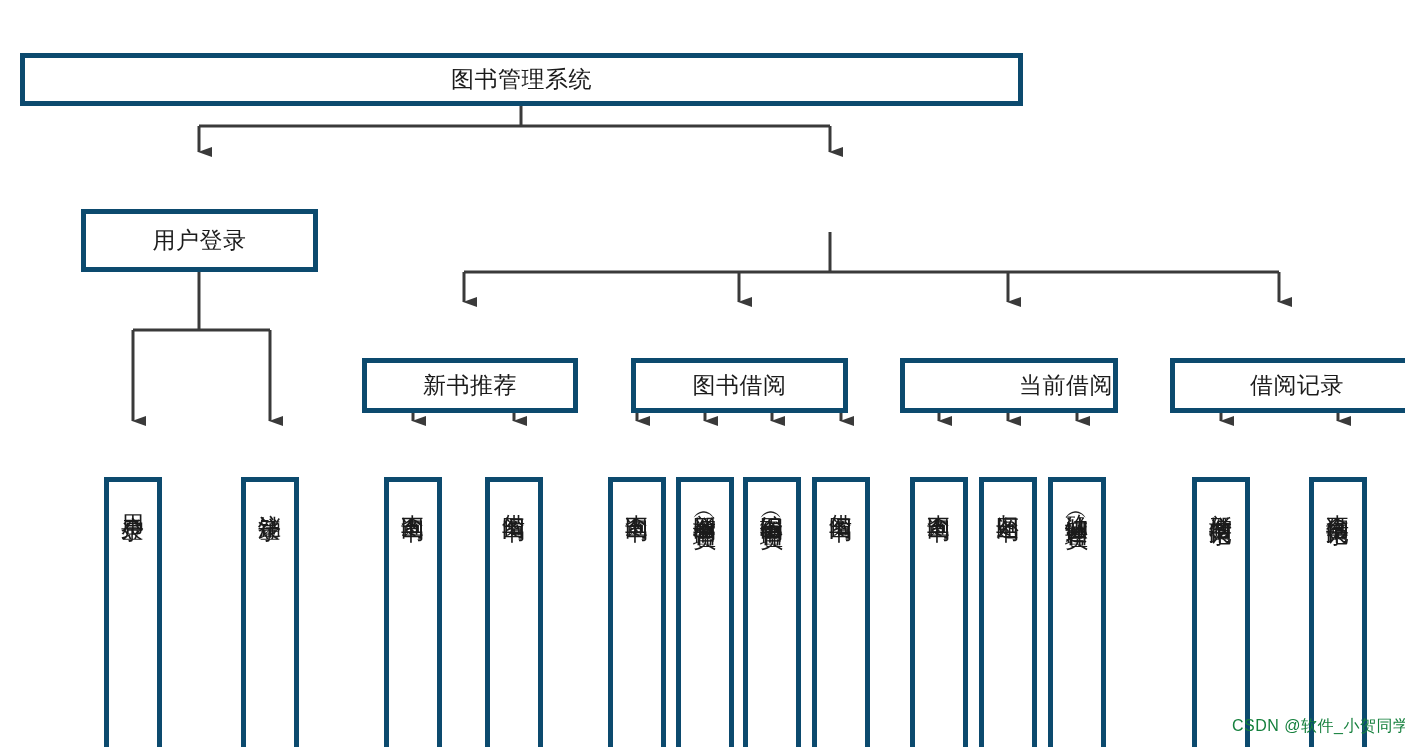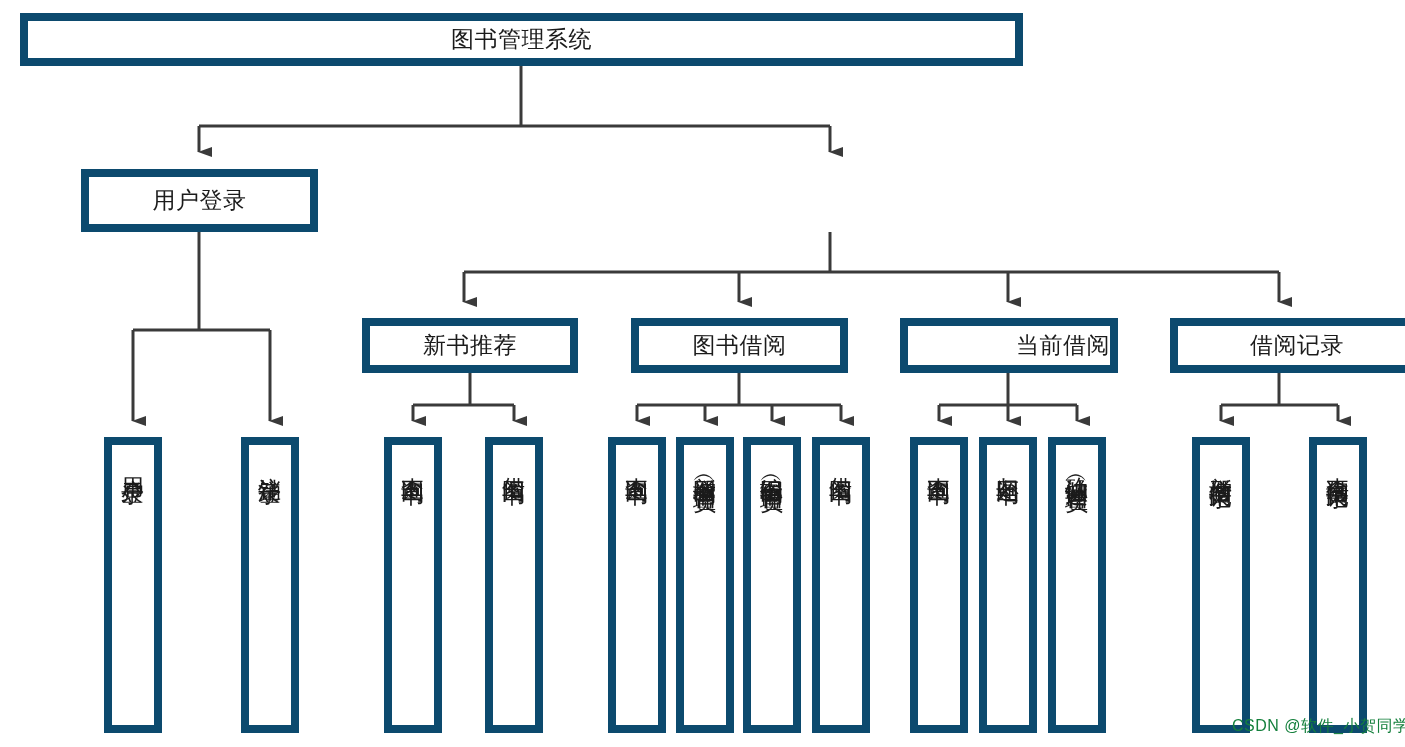--- a/index.html
+++ b/index.html
@@ -23,25 +23,26 @@
     left: 0;
     top: 0;
     width: 1405px;
     height: 747px;
     pointer-events: none;
   }
   .node {
     position: absolute;
     box-sizing: border-box;
     background: #ffffff;
-    border: 8px solid #0c4a6e;
+    border: 5px solid #0c4a6e;
     display: flex;
     align-items: center;
     justify-content: center;
     color: #1b1b1b;
+    margin-top: 40px;
   }
   .node-label {
     display: block;
     text-align: center;
     line-height: 1.22;
     letter-spacing: 0.5px;
     white-space: pre-wrap;
   }
   .node.horizontal .node-label {
     font-size: 23px;

